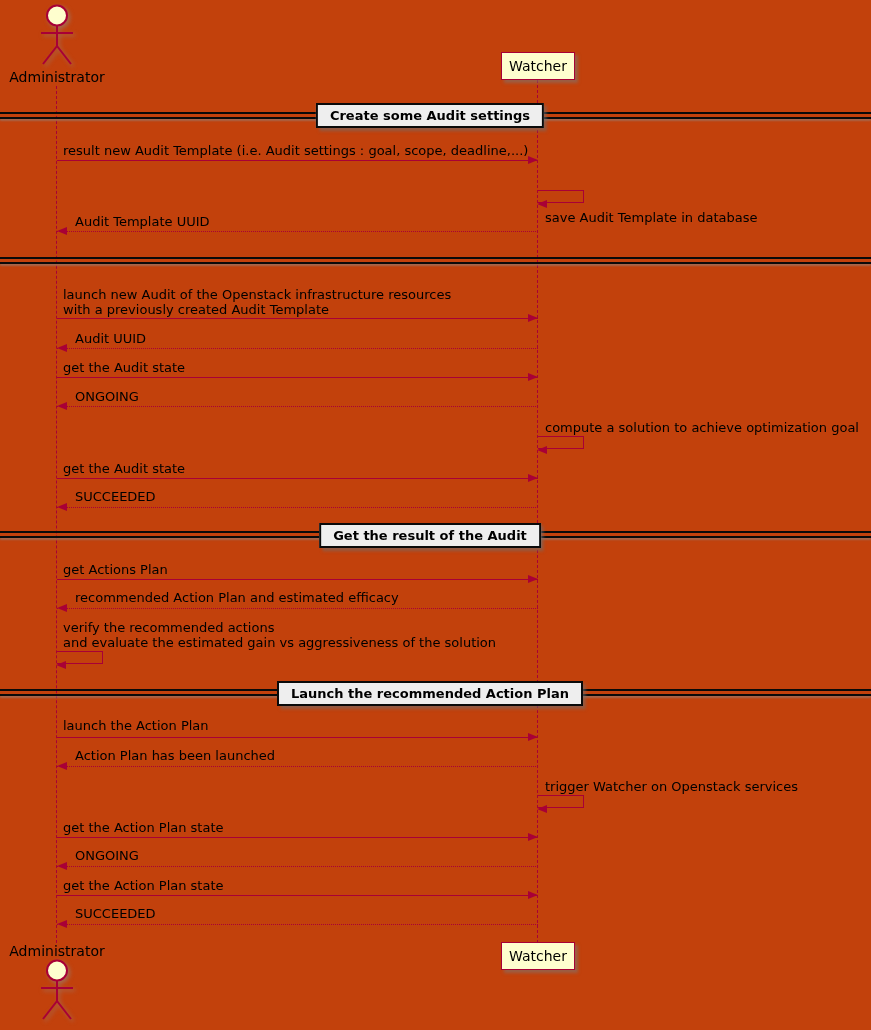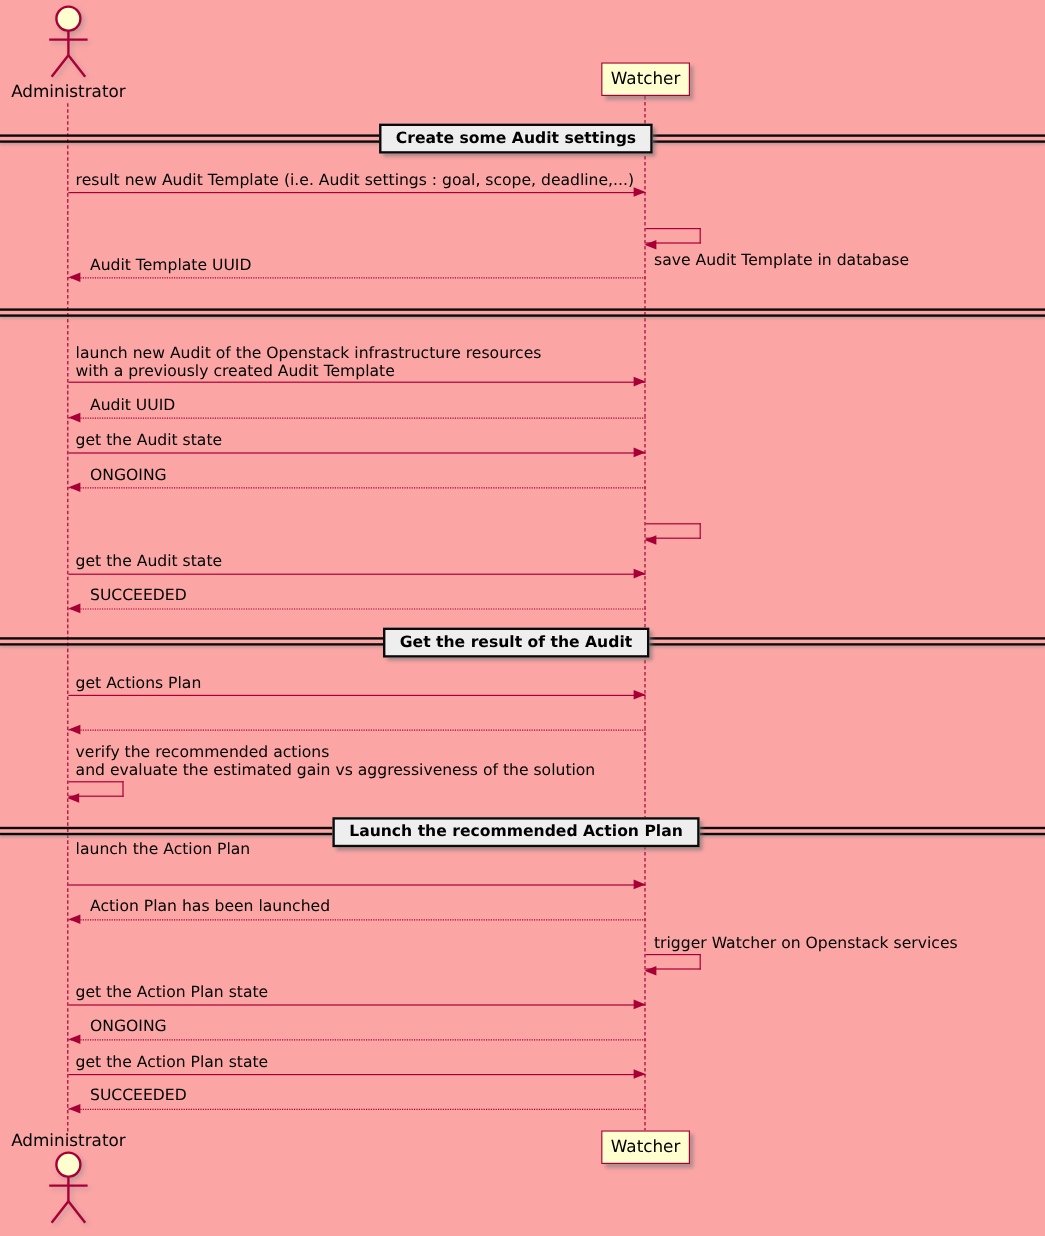--- a/index.html
+++ b/index.html
@@ -3,21 +3,21 @@
 <meta charset="utf-8">
 <style>
   :root{
     --crimson:#A80036;
     --pfill:#FEFECE;
     --dfill:#EEEEEE;
     --txt:#000000;
   }
   *{box-sizing:border-box;}
   body{margin:0;background:#ffffff;font-family:"DejaVu Sans",sans-serif;}
-  .canvas{position:relative;width:871px;height:1030px;background:#fca5a5;overflow:hidden;}
+  .canvas{position:relative;width:871px;height:1030px;background:#c2410c;overflow:hidden;}
 
   
   .lifeline{position:absolute;width:0;border-left:1px dashed var(--crimson);}
 
   
   .pbox{position:absolute;width:74px;height:28px;line-height:26px;text-align:center;
         background:var(--pfill);border:1.5px solid var(--crimson);color:var(--txt);
         font-size:14px;box-shadow:3px 3px 3px rgba(120,120,120,.55);}
 
   
@@ -90,44 +90,46 @@
 
   <div class="mlabel ret" style="top:331px;">Audit UUID</div>
   <div class="arr dotted to-left" style="top:348px;"></div>
 
   <div class="mlabel" style="top:360px;">get the Audit state</div>
   <div class="arr solid to-right" style="top:377px;"></div>
 
   <div class="mlabel ret" style="top:389px;">ONGOING</div>
   <div class="arr dotted to-left" style="top:406px;"></div>
 
+  <div class="mlabel selfw" style="top:420px;">compute a solution to achieve optimization goal</div>
   <div class="selfloop" style="left:538px;top:436px;"></div>
 
   <div class="mlabel" style="top:461px;">get the Audit state</div>
   <div class="arr solid to-right" style="top:478px;"></div>
 
   <div class="mlabel ret" style="top:489px;">SUCCEEDED</div>
   <div class="arr dotted to-left" style="top:507px;"></div>
 
   <div class="divline" style="top:531px;"></div>
   <div class="divbox" style="top:523px;">Get the result of the Audit</div>
 
   <div class="mlabel" style="top:562px;">get Actions Plan</div>
   <div class="arr solid to-right" style="top:579px;"></div>
 
+  <div class="mlabel ret" style="top:590px;">recommended Action Plan and estimated efficacy</div>
   <div class="arr dotted to-left" style="top:608px;"></div>
 
   <div class="mlabel" style="top:620px;">verify the recommended actions
 and evaluate the estimated gain vs aggressiveness of the solution</div>
   <div class="selfloop" style="left:57px;top:651px;"></div>
 
   <div class="divline" style="top:689px;"></div>
   <div class="divbox" style="top:681px;">Launch the recommended Action Plan</div>
 
-  <div class="mlabel" style="top:701px;">launch the Action Plan</div>
+  <div class="mlabel" style="top:718px;">launch the Action Plan</div>
   <div class="arr solid to-right" style="top:737px;"></div>
 
   <div class="mlabel ret" style="top:748px;">Action Plan has been launched</div>
   <div class="arr dotted to-left" style="top:766px;"></div>
 
   <div class="mlabel selfw" style="top:779px;">trigger Watcher on Openstack services</div>
   <div class="selfloop" style="left:538px;top:795px;"></div>
 
   <div class="mlabel" style="top:820px;">get the Action Plan state</div>
   <div class="arr solid to-right" style="top:837px;"></div>

